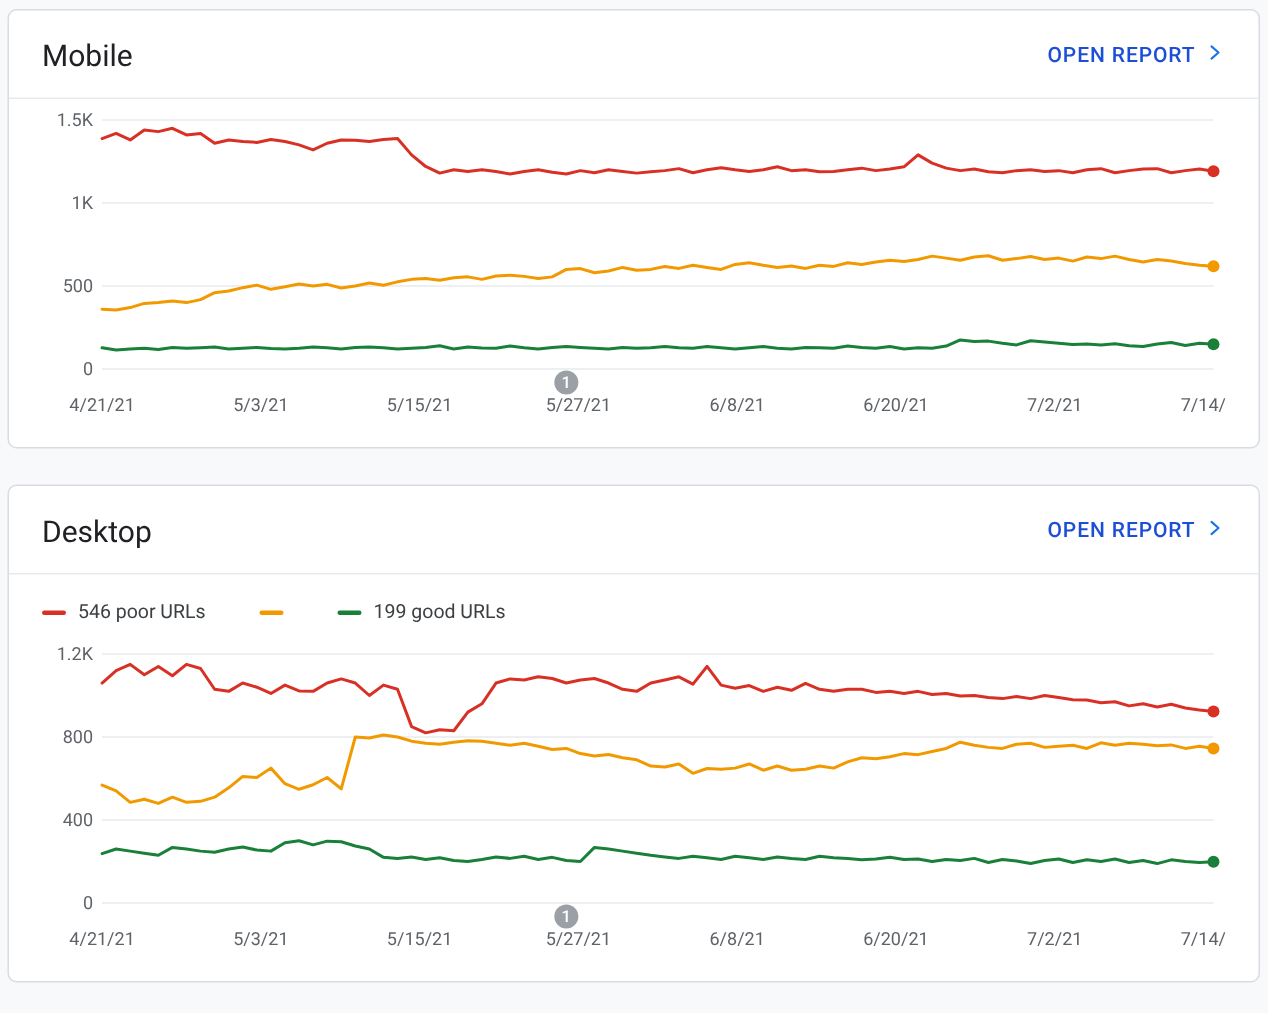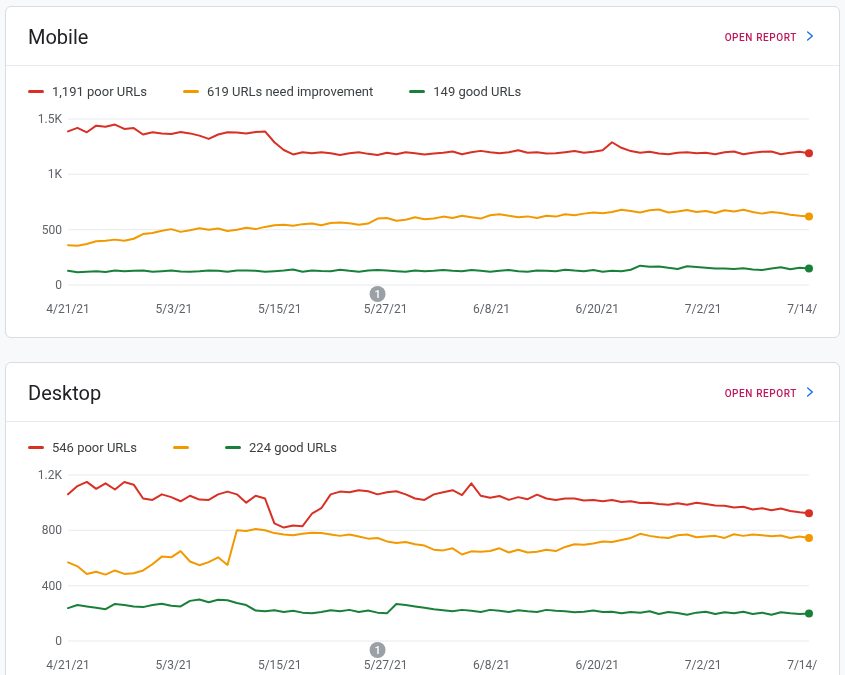--- a/index.html
+++ b/index.html
@@ -1,20 +1,20 @@
 <!DOCTYPE html>
 <html><head>
 <meta charset="utf-8">
 <style>
   html,body{margin:0;padding:0;background:#f8f9fa;font-family:Roboto,"Helvetica Neue",Arial,sans-serif;color:#202124;}
   .page{width:845px;padding:0 5px;box-sizing:border-box;}
   .card{background:#fff;border:1px solid #dadce0;border-radius:6px;margin:6px 0 24px 0;padding:0;}
   .card-header{display:flex;align-items:center;justify-content:space-between;padding:18px 22px 16px 22px;border-bottom:1px solid #e8eaed;gap:44px;}
   .card-title{font-size:20px;font-weight:400;color:#202124;}
-  .open-report{display:flex;align-items:center;color:#be185d;font-size:10px;font-weight:500;letter-spacing:.6px;cursor:pointer;}
+  .open-report{display:flex;align-items:center;color:#1d4ed8;font-size:14px;font-weight:500;letter-spacing:.6px;cursor:pointer;}
   .open-report svg{margin-left:6px;}
   .legend{display:flex;gap:36px;padding:18px 22px 6px 22px;font-size:13px;color:#3c4043;}
   .legend-item{display:flex;align-items:center;gap:8px;}
   .dash{width:16px;height:3px;border-radius:3px;}
   .chart-wrap{position:relative;padding:4px 22px 18px 22px;}
   svg.chart{width:100%;height:210px;display:block;}
   .ytick text,.xtick text{font-size:12px;fill:#5f6368;font-family:inherit;}
   .ytick line{stroke:#e8eaed;}
   .axis-base{stroke:#bdc1c6;}
   .event-marker circle{fill:#9aa0a6;}
@@ -26,34 +26,20 @@
 
 <div class="page" id="page">
     <div class="card">
       <div class="card-header">
         <div class="card-title">Mobile</div>
         <div class="open-report">
           <span>OPEN REPORT</span>
           <span><svg width="14" height="14" viewBox="0 0 24 24">
               <path d="M8 5l8 7-8 7" fill="none" stroke="#1a73e8" stroke-width="2.4" stroke-linecap="round" stroke-linejoin="round"></path>
             </svg></span>
-        </div>
-      </div>
-      <div class="legend">
-        <div class="legend-item">
-          <span class="dash" style="background:#d93025"></span>
-          <span>1,191 poor URLs</span>
-        </div>
-        <div class="legend-item">
-          <span class="dash" style="background:#f29900"></span>
-          <span>619 URLs need improvement</span>
-        </div>
-        <div class="legend-item">
-          <span class="dash" style="background:#188038"></span>
-          <span>149 good URLs</span>
         </div>
       </div>
       <div class="chart-wrap">
         <svg class="chart" viewBox="0 0 788 210" preserveAspectRatio="none">
           <g class="ytick">
             <line x1="40" x2="780" y1="176" y2="176" class="axis-base" stroke="#bdc1c6"></line>
             <text x="34" y="180" text-anchor="end">0</text>
           </g>
           <g class="ytick">
             <line x1="40" x2="780" y1="120.66666666666669" y2="120.66666666666669" class="" stroke="#e8eaed"></line>
@@ -117,21 +103,21 @@
       <div class="legend">
         <div class="legend-item">
           <span class="dash" style="background:#d93025"></span>
           <span>546 poor URLs</span>
         </div>
         <div class="legend-item">
           <span class="dash" style="background:#f29900"></span>
         </div>
         <div class="legend-item">
           <span class="dash" style="background:#188038"></span>
-          <span>224 good URLs</span>
+          <span>199 good URLs</span>
         </div>
       </div>
       <div class="chart-wrap">
         <svg class="chart" viewBox="0 0 788 210" preserveAspectRatio="none">
           <g class="ytick">
             <line x1="40" x2="780" y1="176" y2="176" class="axis-base" stroke="#bdc1c6"></line>
             <text x="34" y="180" text-anchor="end">0</text>
           </g>
           <g class="ytick">
             <line x1="40" x2="780" y1="120.66666666666669" y2="120.66666666666669" class="" stroke="#e8eaed"></line>

